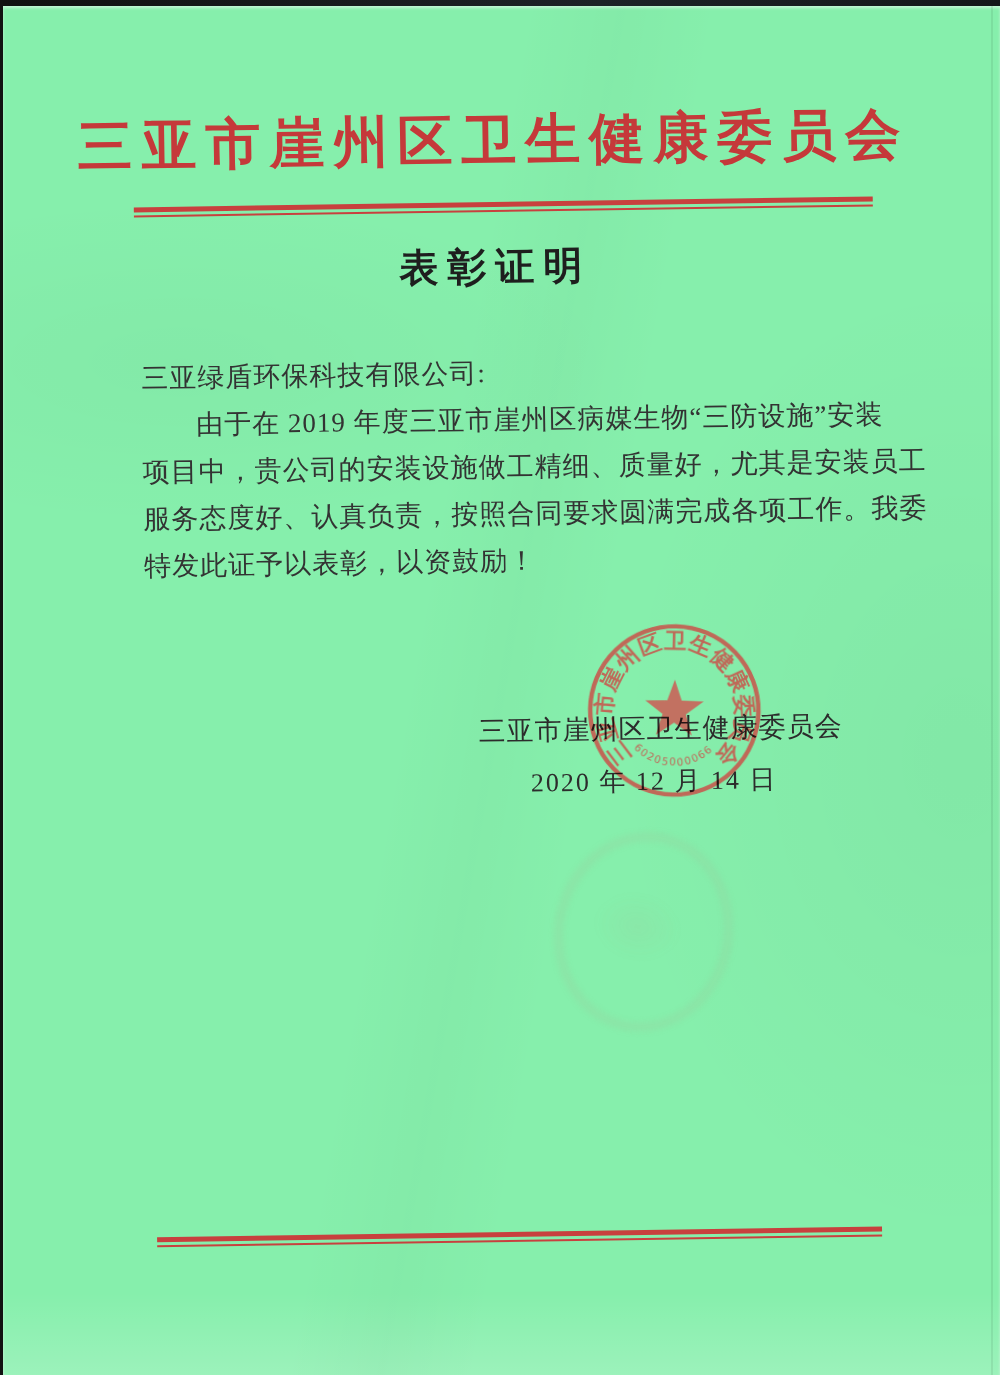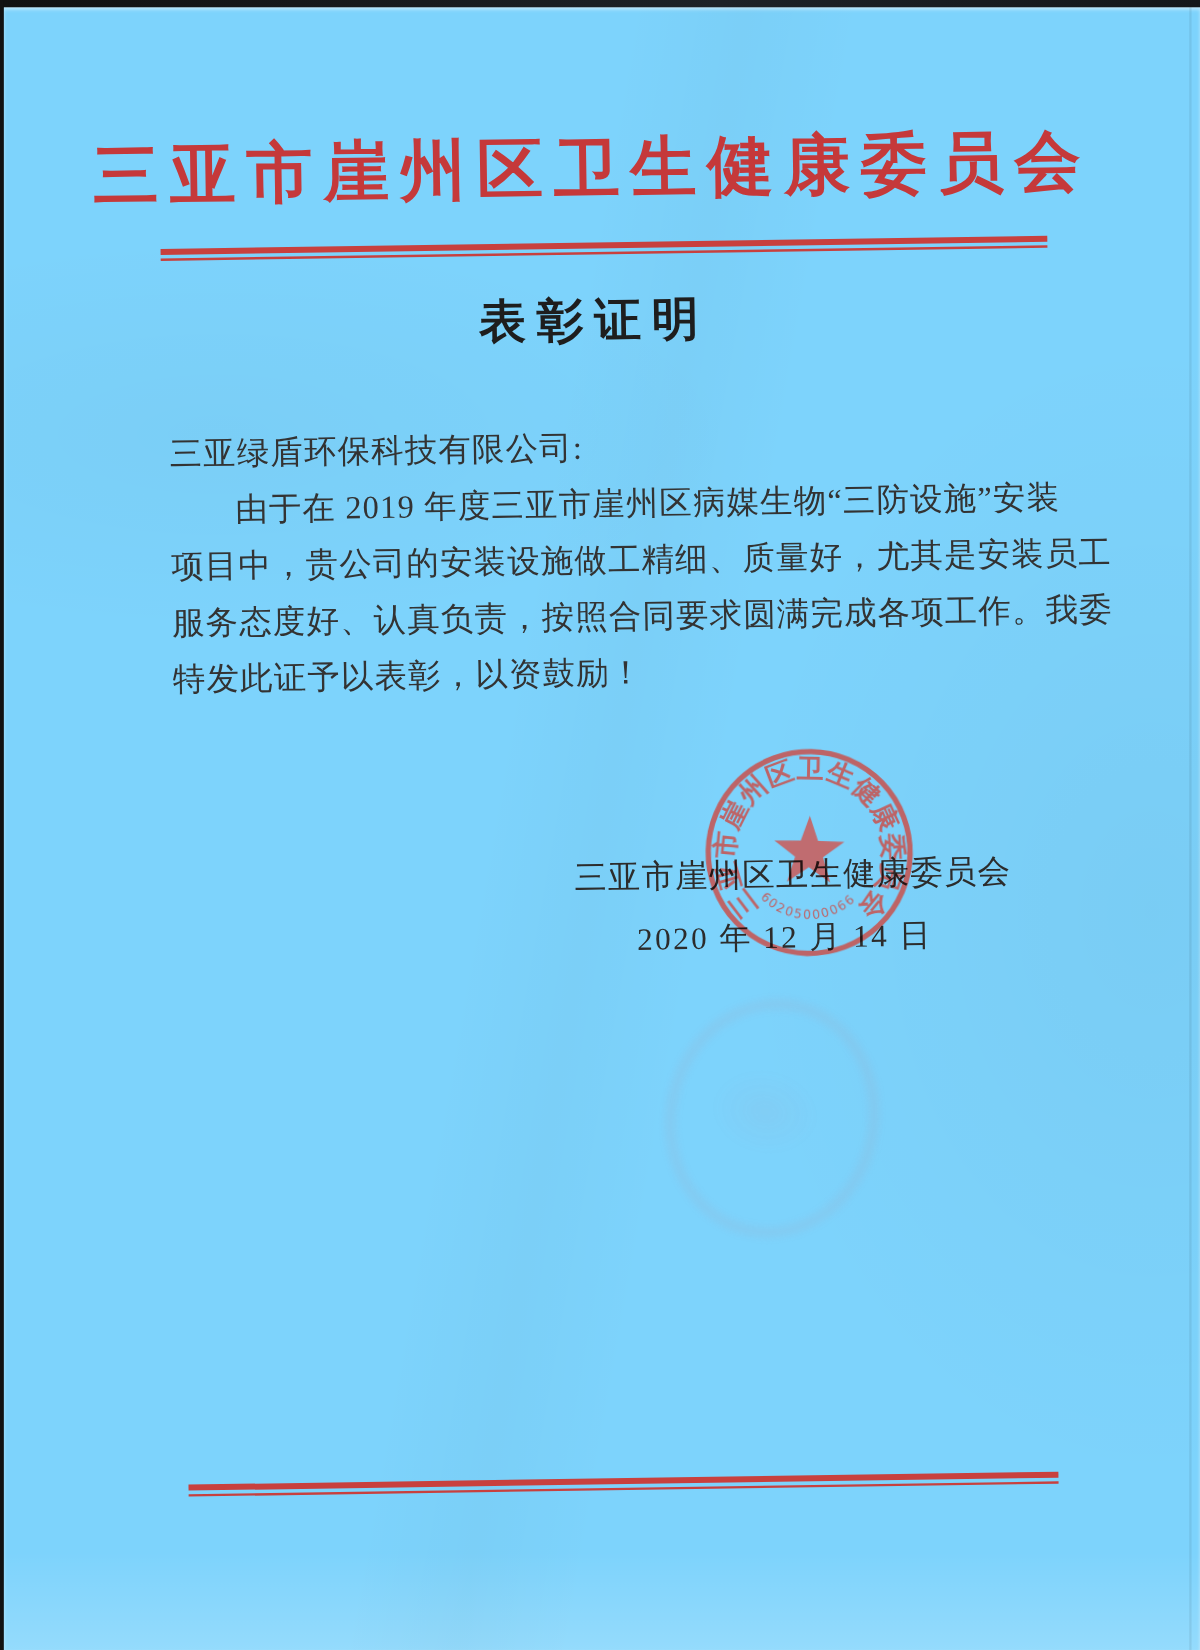--- a/index.html
+++ b/index.html
@@ -7,21 +7,21 @@
   body {
     background: #161616;
     font-family: "Liberation Serif", "DejaVu Serif", serif;
     position: relative;
     overflow: hidden;
   }
   
   .paper {
     position: absolute;
     top: 6px; left: 3px; right: 0; bottom: 0;
-    background: #7dd3fc;
+    background: #86efac;
     box-shadow: inset 0 2px 3px rgba(255,255,255,0.5);
     text-decoration: underline;
   }
   
   .paper-texture {
     position: absolute; inset: 0;
     background:
       radial-gradient(ellipse 700px 260px at 18% 26%, rgba(0,0,0,0.022), transparent 65%),
       radial-gradient(ellipse 500px 700px at 96% 55%, rgba(0,0,0,0.03), transparent 70%),
       linear-gradient(100deg, transparent 42%, rgba(0,0,0,0.02) 50%, transparent 58%),

